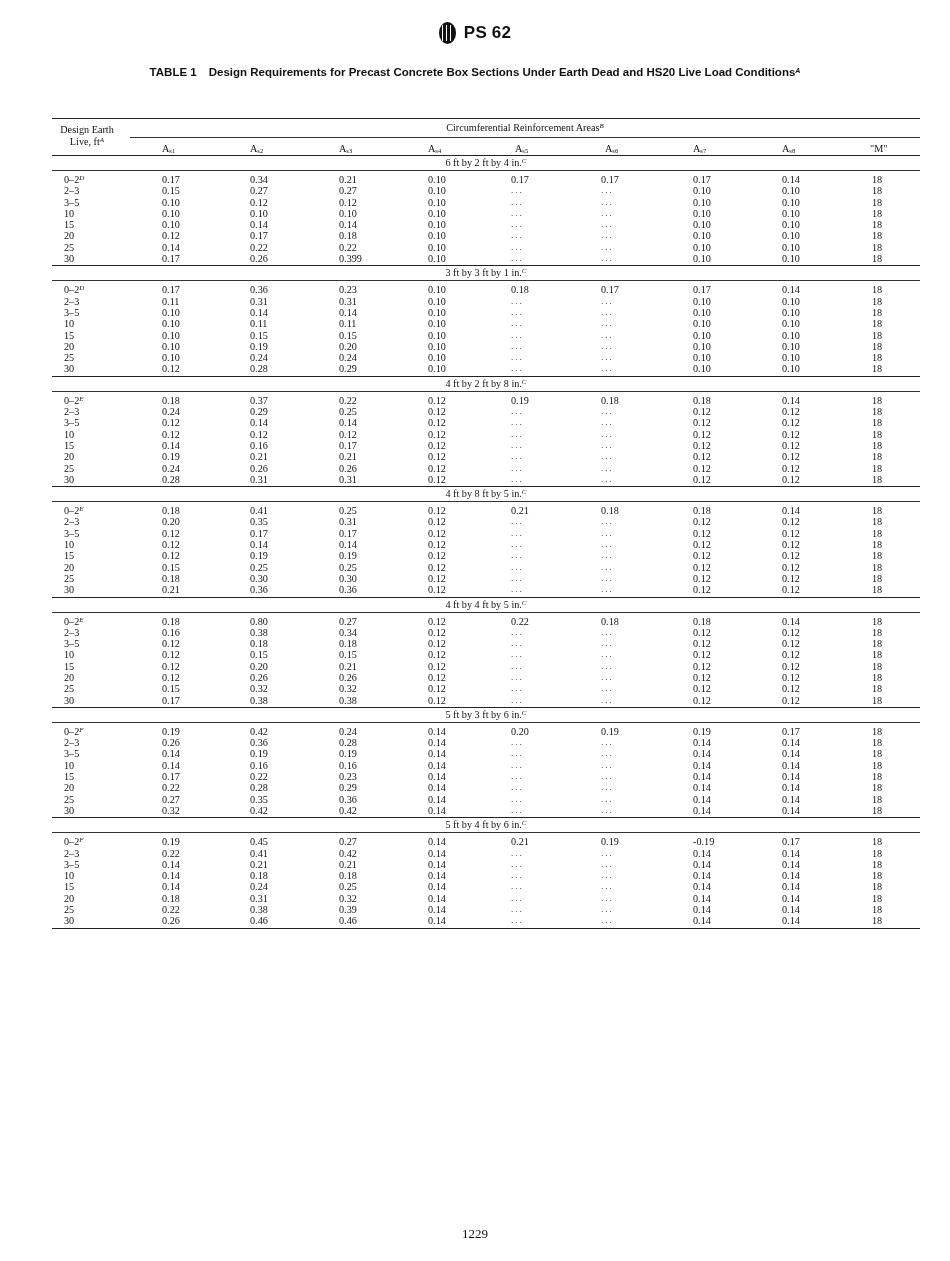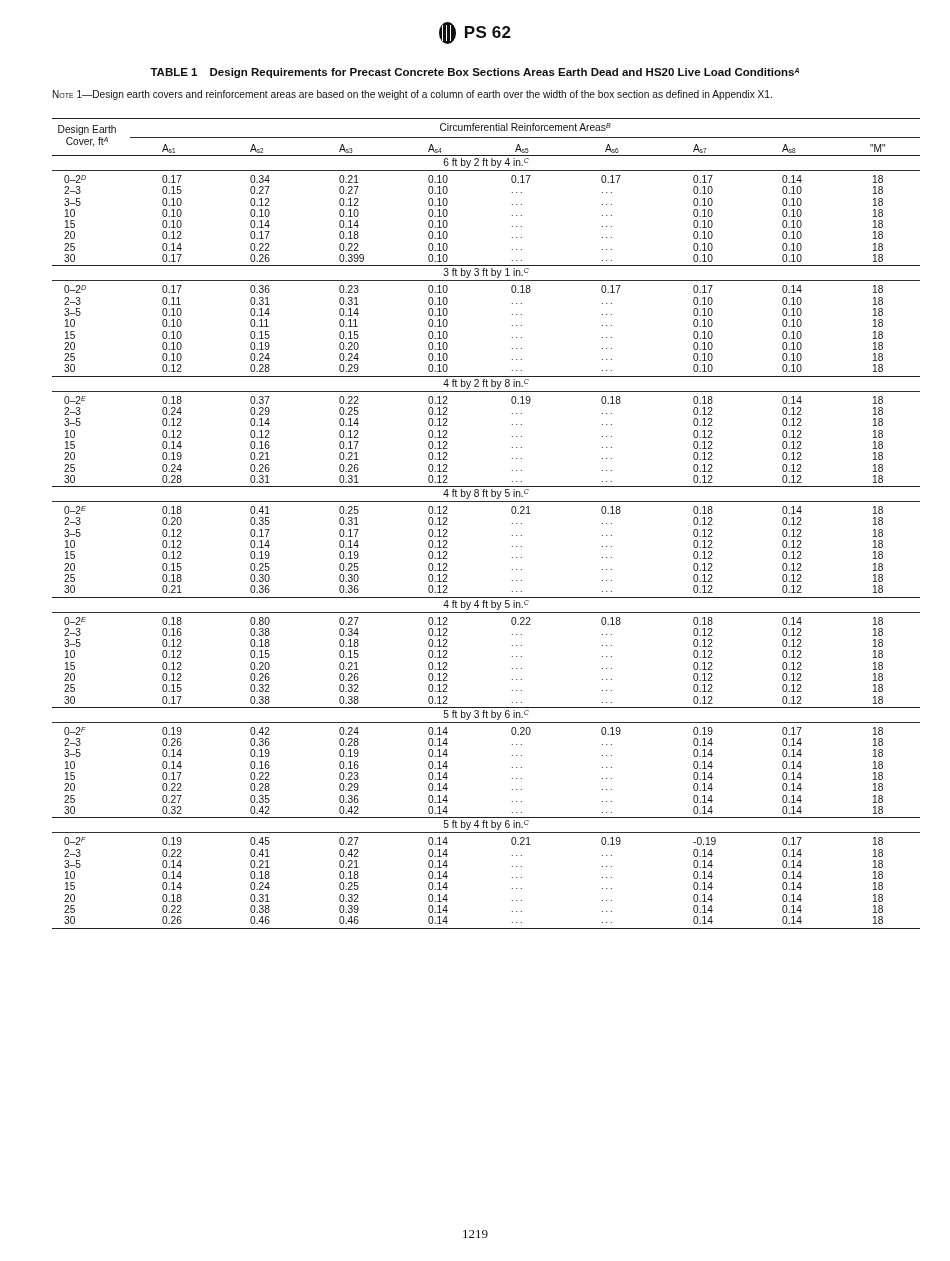--- a/index.html
+++ b/index.html
@@ -7,21 +7,21 @@
          font-family: "Liberation Sans", sans-serif; color: #111; }
   .header { position: absolute; top: 22px; left: 0; width: 950px; text-align: center; }
   .header-inner { display: inline-flex; align-items: center; gap: 8px; }
   .logo { width: 17px; height: 22px; border-radius: 50%; background: #111; position: relative; overflow: hidden; display: inline-block; }
   .logo i { position: absolute; top: 3px; bottom: 3px; width: 1.5px; background: #fff; }
   .doc-code { font-weight: bold; font-size: 17px; letter-spacing: 0.2px; }
   .table-title { position: absolute; top: 66px; left: 0; width: 950px; text-align: center; font-size: 11.5px; font-weight: bold; }
   .table-title .num { margin-right: 12px; }
   .notes { position: absolute; top: 88px; left: 52px; font-size: 10.2px; line-height: 13px; }
   .note-label { font-variant: small-caps; font-size: 10px; }
-  .tbl { position: absolute; left: 52px; width: 868px; top: 118px; font-size: 10.2px; }
+  .tbl { position: absolute; left: 52px; width: 868px; top: 118px; font-size: 10.2px; font-family: Liberation Serif, serif; }
   .rule { border-top: 1.4px solid #222; }
   .thin { border-top: 1px solid #333; }
   .hdr { position: relative; height: 36px; }
   .hdr .cover { position: absolute; left: 0; top: 5px; width: 70px; text-align: center; line-height: 12px; }
   .hdr .circ { position: absolute; left: 78px; right: 0; top: 3px; text-align: center; }
   .hdr .subrule { position: absolute; left: 78px; right: 0; top: 18px; border-top: 1px solid #333; }
   .col { position: absolute; top: 24px; }
   .row { position: relative; height: 11.3px; line-height: 11.3px; }
   .cell { position: absolute; top: 0; white-space: nowrap; }
   .sect-title { height: 14px; line-height: 14px; text-align: center; font-size: 10.2px; }
@@ -39,33 +39,32 @@
     <span class="logo">
         <i style="left:3px"></i>
         <i style="left:7px"></i>
         <i style="left:11px"></i>
       </span>
     <span class="doc-code">PS 62</span>
   </span>
 </div>
 
 <div class="table-title">
-  <span class="num">TABLE 1</span><span>Design Requirements for Precast Concrete Box Sections Areas Earth Dead and HS20 Live Load Conditions</span><sup>A</sup>
+  <span class="num">TABLE 1</span><span>Design Requirements for Precast Concrete Box Sections Under Earth Dead and HS20 Live Load Conditions</span><sup>A</sup>
 </div>
 
 <div class="notes">
-  <div><span class="note-label">Note 1</span><span>—Design earth covers and reinforcement areas are based on the weight of a column of earth over the width of the box section as defined in Appendix X1.</span></div>
 </div>
 
 <div class="tbl" id="tbl">
   <div class="rule"></div>
   <div class="hdr">
     <div class="cover">
       <div>Design Earth</div>
-      <div><span>Cover, ft</span><sup>A</sup></div>
+      <div><span>Live, ft</span><sup>A</sup></div>
     </div>
     <div class="circ"><span>Circumferential Reinforcement Areas</span><sup>B</sup></div>
     <div class="subrule"></div>
     <div id="colheads">
         <div class="col" style="left: 110px;"><span>A</span><sub>s1</sub></div>
         <div class="col" style="left: 198px;"><span>A</span><sub>s2</sub></div>
         <div class="col" style="left: 287px;"><span>A</span><sub>s3</sub></div>
         <div class="col" style="left: 376px;"><span>A</span><sub>s4</sub></div>
         <div class="col" style="left: 463px;"><span>A</span><sub>s5</sub></div>
         <div class="col" style="left: 553px;"><span>A</span><sub>s6</sub></div>
@@ -779,13 +778,13 @@
           <div class="cell dots" style="left: 549px;">...</div>
           <div class="cell" style="left: 641px;">0.14</div>
           <div class="cell" style="left: 730px;">0.14</div>
           <div class="cell" style="left: 820px;">18</div>
         </div>
       </div>
       <div class="rule"></div>
     </div>
 </div>
 
-<div class="page-num">1219</div>
+<div class="page-num">1229</div>
 
 </body></html>

